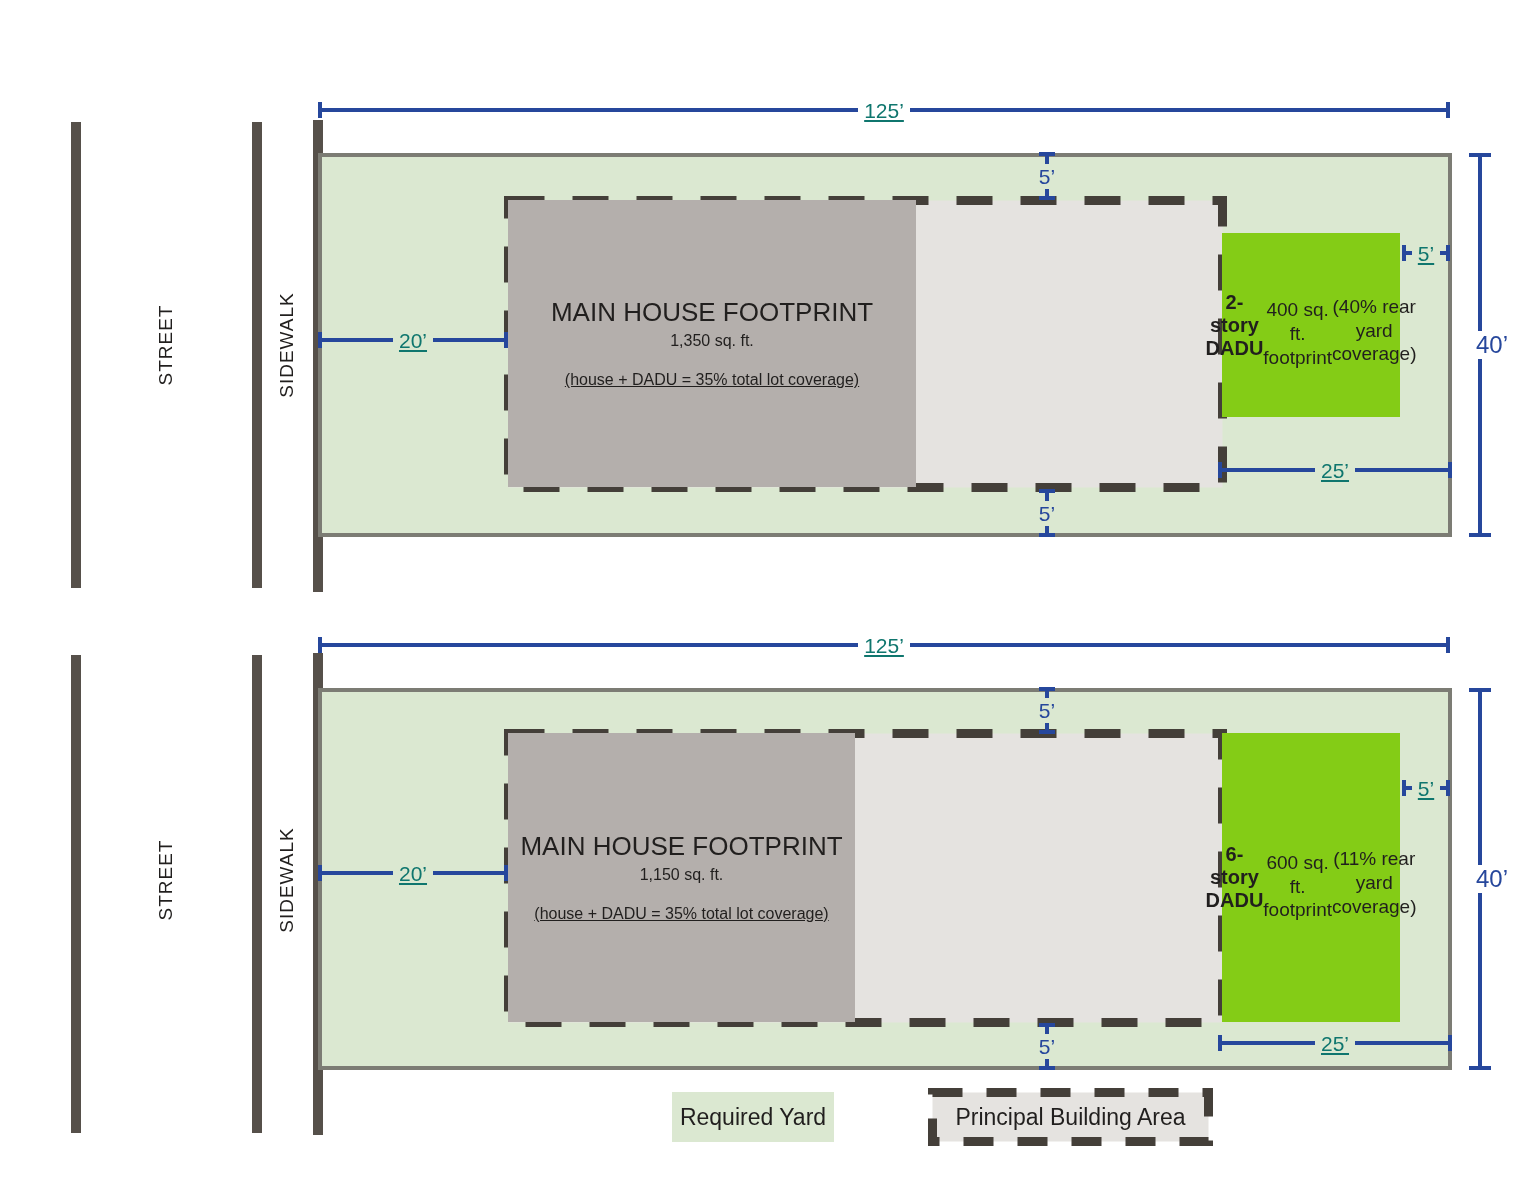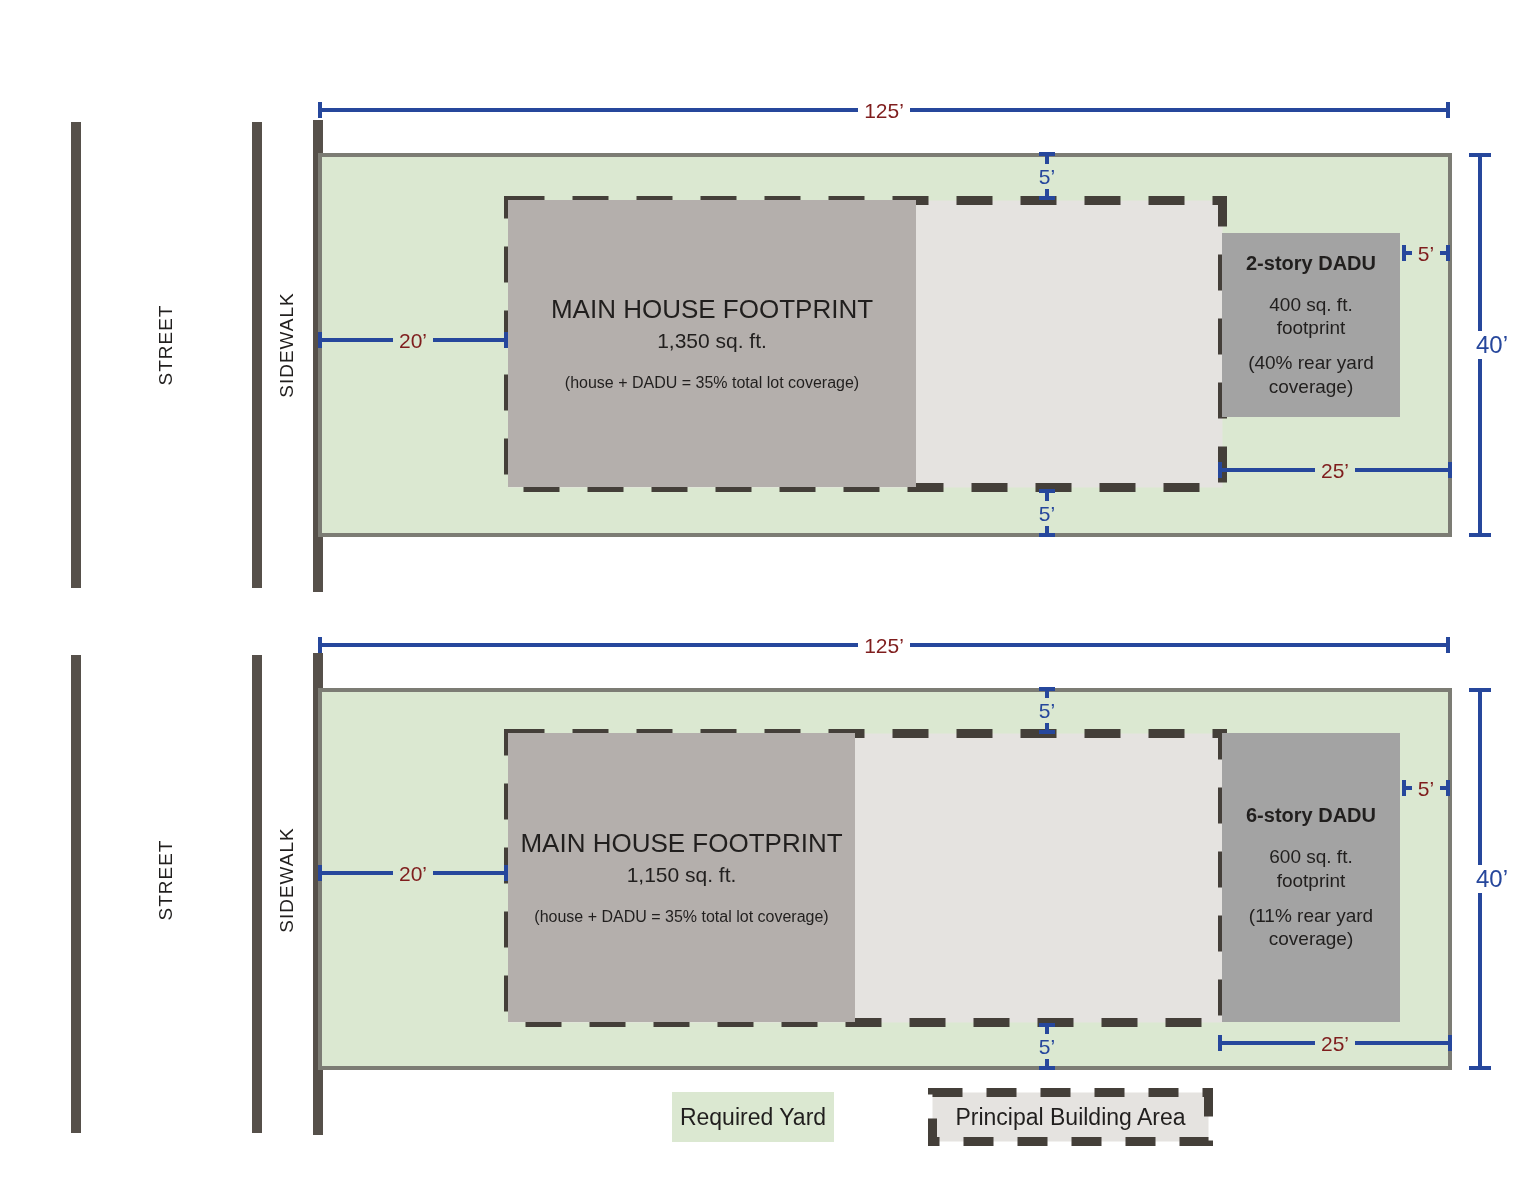--- a/index.html
+++ b/index.html
@@ -23,34 +23,34 @@
 
   
   .pba svg { display:block; }
 
   
   .house {
     background:#b4afac; display:flex; flex-direction:column;
     align-items:center; justify-content:center; text-align:center;
   }
   .house .t1 { font-size:26px; line-height:1.15; }
-  .house .t2 { font-size:21px; line-height:1.2; margin-top:3px; }
-  .house .t3 { font-size:16px; line-height:1.2; margin-top:20px; white-space:nowrap; }
+  .house .t2 { font-size:16px; line-height:1.2; margin-top:3px; }
+  .house .t3 { font-size:16px; line-height:1.2; margin-top:20px; white-space:nowrap;text-decoration:underline; }
 
   
   .dadu {
-    background:#a3a3a3; display:flex; flex-direction:column;
+    background:#84cc16; display:flex; flex-direction:row;
     align-items:center; justify-content:center; text-align:center;
   }
   .dadu .t1 { font-size:20px; font-weight:bold; line-height:1.15; max-width:160px; }
   .dadu .t2 { font-size:19px; line-height:1.25; margin-top:18px; max-width:130px; }
   .dadu .t3 { font-size:19px; line-height:1.25; margin-top:11px; max-width:150px; }
 
   
-  .hdim { display:flex; align-items:center; color:#7f1d1d; }
+  .hdim { display:flex; align-items:center; color:#0f766e;text-decoration:underline; }
   .hdim .cap { flex:0 0 auto; width:4px; height:16px; background:#26479c; }
   .hdim .seg { flex:1 1 auto; height:4px; background:#26479c; }
   .hdim .lbl { flex:0 0 auto; padding:0 6px; font-size:21px; line-height:1; }
 
   .vdim { display:flex; flex-direction:column; align-items:center; color:#26479c; }
   .vdim .cap { flex:0 0 auto; height:4px; width:16px; background:#26479c; }
   .vdim .seg { flex:1 1 auto; width:4px; background:#26479c; }
   .vdim .lbl { flex:0 0 auto; padding:2px 0; font-size:21px; line-height:1; }
   .vdim.wide .cap { width:22px; }
   .vdim.wide .lbl { font-size:24px; transform:translateX(12px); }

